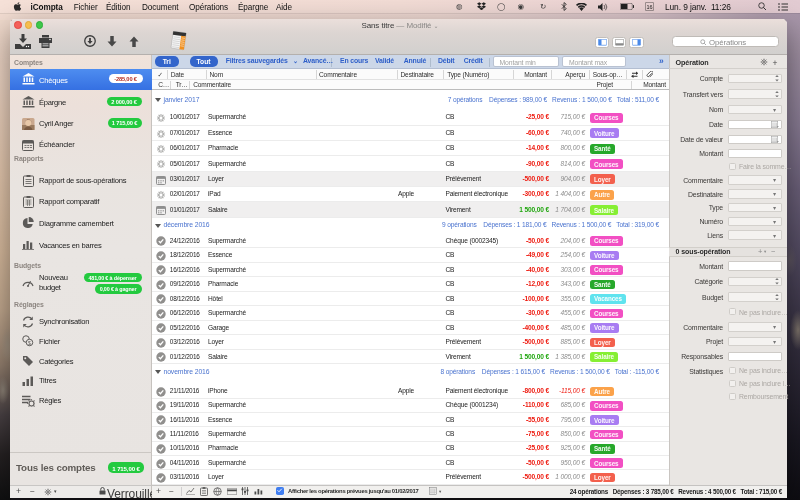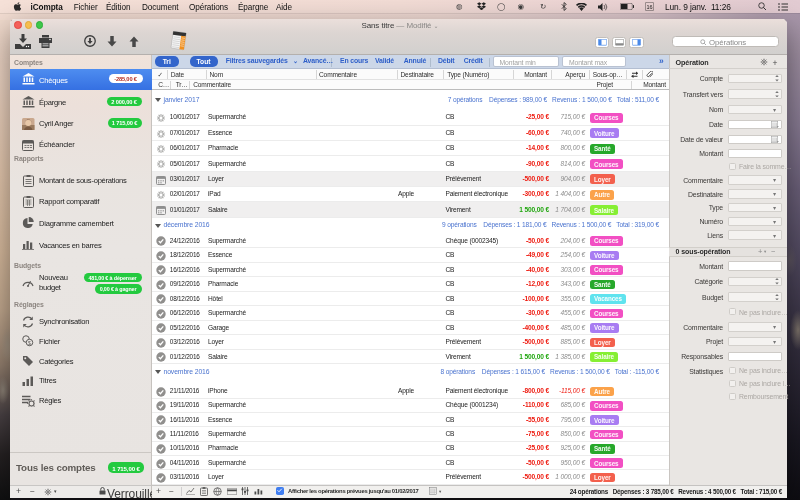--- a/index.html
+++ b/index.html
@@ -176,21 +176,21 @@
     <rect x="1" y="3" width="22" height="6" fill="#5c5a58"></rect>
     <path stroke="#5c5a58" stroke-width="1.6" d="M5 13h4M10.5 13h4M16 13h4M5 17h4M10.5 17h4M16 17h4"></path>
   </svg>
 <div class="sitem" style="left:39px;top:140.2px">Échéancier</div>
 <div class="slbl" style="left:14px;top:155.3px">Rapports</div>
 <svg class="abs" style="left:23px;top:174.5px" width="11" height="12" viewBox="0 0 22 24">
     <rect x="1" y="2" width="20" height="21" rx="2" fill="none" stroke="#5c5a58" stroke-width="2"></rect>
     <rect x="7" y="0" width="8" height="4" rx="1" fill="#5c5a58"></rect>
     <path stroke="#5c5a58" stroke-width="1.6" d="M5 9h12M5 13h12M5 17h12"></path>
   </svg>
-<div class="sitem" style="left:39px;top:176.3px">Montant de sous-opérations</div>
+<div class="sitem" style="left:39px;top:176.3px">Rapport de sous-opérations</div>
 <svg class="abs" style="left:23px;top:195.5px" width="11" height="12" viewBox="0 0 22 24">
     <rect x="1" y="2" width="20" height="21" rx="2" fill="none" stroke="#5c5a58" stroke-width="2"></rect>
     <rect x="7" y="0" width="8" height="4" rx="1" fill="#5c5a58"></rect>
     <path stroke="#5c5a58" stroke-width="1.2" d="M5 8h12M5 12h12M5 16h12M9 8v12M13 8v12"></path>
   </svg>
 <div class="sitem" style="left:39px;top:197.3px">Rapport comparatif</div>
 <svg class="abs" style="left:22px;top:217px" width="12" height="12" viewBox="0 0 24 24">
     <path fill="#5c5a58" d="M11 2a10 10 0 1 0 10.5 12H11z"></path>
     <path fill="#5c5a58" d="M13.5 0a10 10 0 0 1 10 10h-10z"></path>
   </svg>

